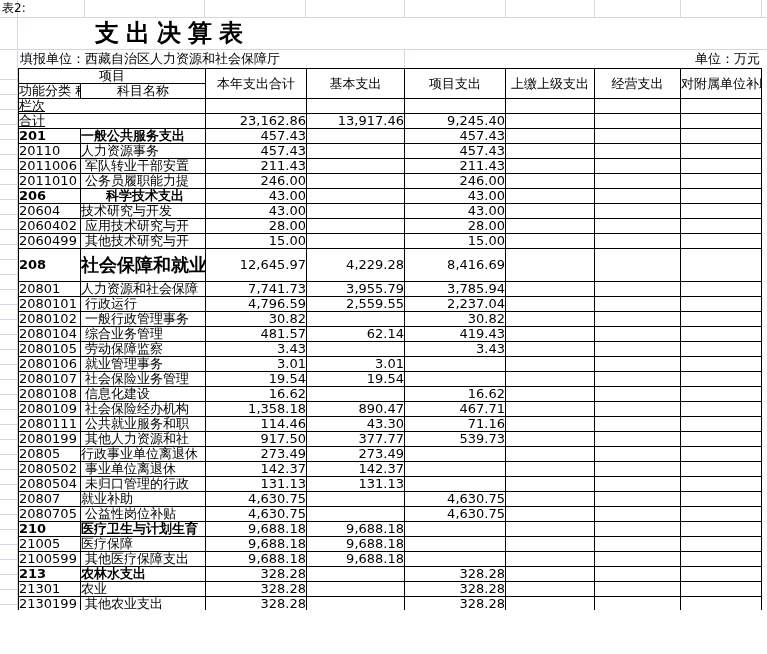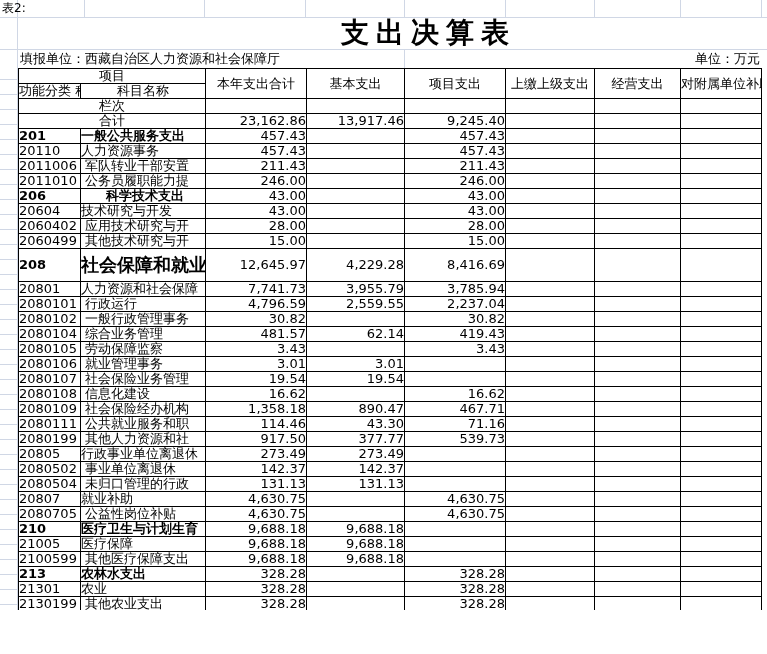--- a/index.html
+++ b/index.html
@@ -6,38 +6,38 @@
   .page{position:relative;width:767px;height:610px;background:#ffffff;overflow:hidden;
         font-family:"DejaVu Sans",sans-serif;color:#000;}
   
   .gl{position:absolute;background:#d0d7e5;}
   .gl-h{height:1px;}
   .gl-v{width:1px;}
   .margin-grid{position:absolute;left:0;top:65px;width:17px;height:586px;
       background:repeating-linear-gradient(to bottom,transparent 0 14px,#d0d7e5 14px 15px);}
   
   .sheet-label{position:absolute;left:2px;top:1px;font-size:12px;line-height:15px;}
-  .title{position:absolute;left:95px;right:5px;top:18px;text-align:center;
-         font-size:28px;font-weight:bold;letter-spacing:7px;line-height:30px;}
+  .title{position:absolute;left:95px;right:5px;top:18px;
+         font-size:24px;font-weight:bold;letter-spacing:7px;line-height:30px;}
   .report-unit{position:absolute;left:20px;top:51px;font-size:13px;line-height:16px;}
   .unit-label{position:absolute;right:7px;top:51px;font-size:13px;line-height:16px;text-align:right;}
   .note{position:absolute;left:20px;top:639px;font-size:13px;line-height:15px;}
   
   table.sheet{position:absolute;left:18px;top:68px;width:743px;border-collapse:collapse;
               table-layout:fixed;background:#ffffff;}
   table.sheet th,table.sheet td{border:1px solid #000;padding:0;font-size:13px;
               overflow:hidden;white-space:nowrap;line-height:14px;height:14px;}
   table.sheet th{font-weight:normal;vertical-align:middle;}
   .th-group{height:26px;}
   .th-sub{height:28px;}
   .th-code{text-align:left;padding-left:2px;white-space:pre-line;line-height:14px;}
   .th-wrap{white-space:normal;word-break:break-all;line-height:15px;padding:0 3px;}
   td.c-code{text-align:left;padding-left:3px;}
   td.c-name{text-align:left;padding-left:2px;}
-  td.c-merged{text-align:center;}
+  td.c-merged{text-align:left;text-decoration:underline;}
   td.c-num{text-align:right;padding-right:4px;}
   tr.section td.c-code,tr.section td.c-name{font-weight:bold;}
   tr.center td.c-name{text-align:center;padding-left:4px;}
   tr.big td{height:32px;line-height:32px;}
   tr.big td.c-name{font-size:18px;}
   tr.item td.c-name{padding-left:4px;}
 </style>
 </head>
 <body>
 

